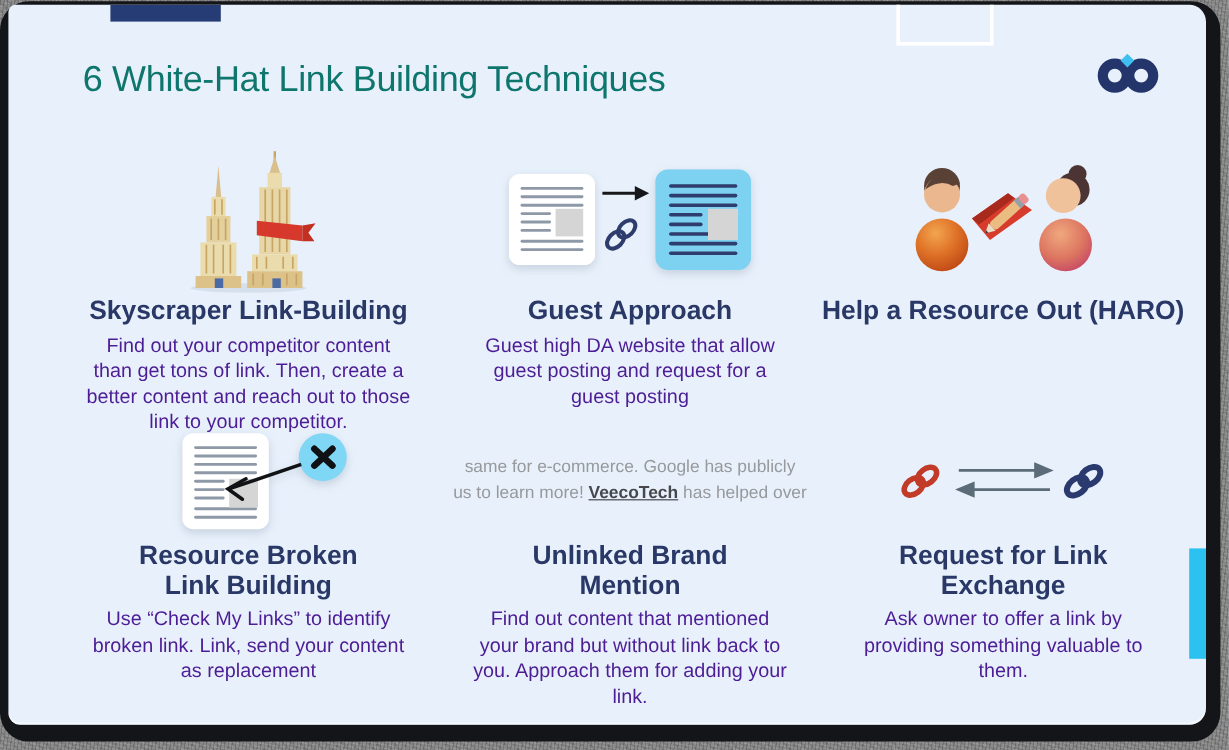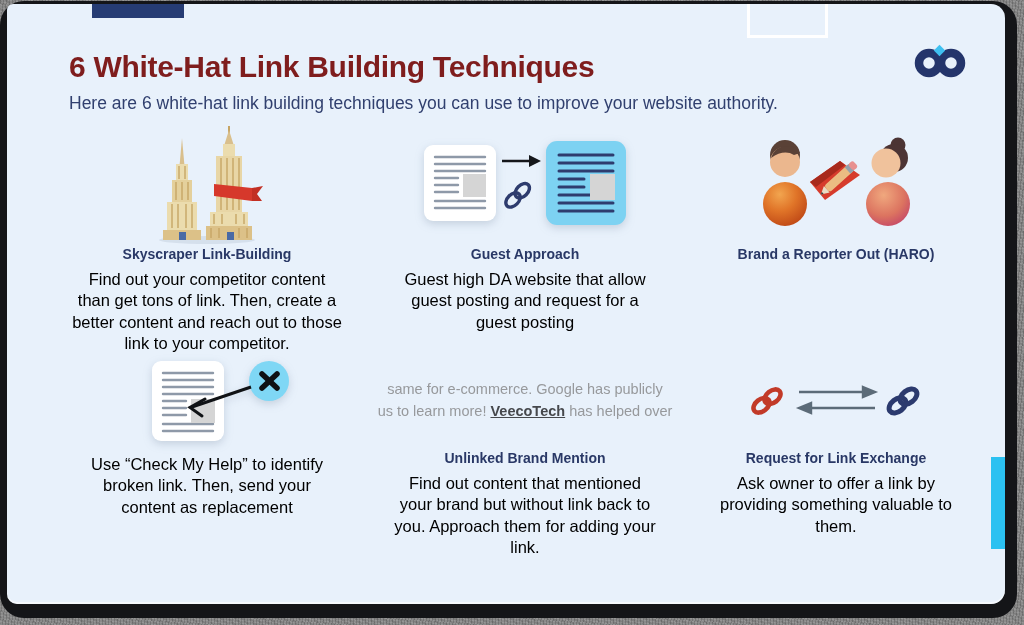--- a/index.html
+++ b/index.html
@@ -27,36 +27,36 @@
     position:absolute; left:85px; top:0; width:92px; height:14px;
     background:#263C74;
   }
   .outline-rect {
     position:absolute; left:740px; top:-6px; width:81px; height:40px;
     border:3px solid #ffffff;
   }
   .logo { position:absolute; left:905px; top:40px; }
   .page-title {
     position:absolute; left:62px; top:46px;
-    font-size:30px; font-weight:700; letter-spacing:-0.3px; color:#7f1d1d;
+    font-size:30px; font-weight:400; letter-spacing:-0.3px; color:#0f766e;
   }
   .page-subtitle {
     position:absolute; left:62px; top:89px;
     font-size:17.5px; font-weight:500; color:#31406F;
   }
   .cell { position:absolute; text-align:center; }
   .cell .icon-box { display:flex; justify-content:center; align-items:center; }
   .row1 .icon-box { height:122px; }
   .row2 .icon-box { height:94px; }
   .sec-title {
-    font-size:14px; font-weight:800; color:#293866; line-height:1.12;
+    font-size:22px; font-weight:800; color:#293866; line-height:1.12;
     margin:3px auto 0;
   }
   .sec-desc {
-    font-size:16.5px; font-weight:500; color:#000000; line-height:1.3;
+    font-size:16.5px; font-weight:500; color:#4c1d95; line-height:1.3;
     margin:6px auto 0;
     text-align:center;
   }
   .c1 { left:45px;  top:118px; width:310px; }
   .c2 { left:368px; top:118px; width:300px; }
   .c3 { left:664px; top:118px; width:330px; }
   .c4 { left:45px;  top:350px; width:310px; }
   .c5 { left:368px; top:350px; width:300px; }
   .c6 { left:664px; top:350px; width:330px; }
   .c1 .icon-box { align-items:flex-end; }
@@ -93,21 +93,20 @@
 
   <div class="logo">
     <svg width="58" height="36" viewBox="0 0 58 36">
       <circle cx="17" cy="19" r="10" fill="none" stroke="#24356B" stroke-width="8.5"></circle>
       <circle cx="39" cy="19" r="10" fill="none" stroke="#24356B" stroke-width="8.5"></circle>
       <rect x="23.5" y="2.5" width="8" height="8" transform="rotate(45 27.5 6.5)" fill="#3FC0F0"></rect>
     </svg>
   </div>
 
   <h1 class="page-title">6 White-Hat Link Building Techniques</h1>
-  <p class="page-subtitle">Here are 6 white-hat link building techniques you can use to improve your website authority.</p>
 
   <div class="cell c1 row1">
     <div class="icon-box">
       <svg width="128" height="120" viewBox="0 0 128 120">
         <ellipse cx="64" cy="116" rx="48" ry="4" fill="rgba(110,125,155,.15)"></ellipse>
 
         <polygon points="39,14 36.5,42 41.5,42" fill="#D9BF8C"></polygon>
         <rect x="33" y="40" width="12" height="16" fill="#EBDCAE"></rect>
         <rect x="29" y="56" width="20" height="22" fill="#E4D09C"></rect>
         <rect x="24" y="78" width="30" height="28" fill="#EBDCAE"></rect>
@@ -213,21 +212,21 @@
         </g>
 
         <g transform="translate(104,2)">
           <circle cx="38" cy="11" r="7.5" fill="#4C3434"></circle>
           <circle cx="34" cy="24" r="14" fill="#4C3434"></circle>
           <circle cx="26" cy="29" r="14.5" fill="#F0C29C"></circle>
           <circle cx="28" cy="70" r="22" fill="url(#gWoman)"></circle>
         </g>
       </svg>
     </div>
-    <div class="sec-title">Brand a Reporter Out (HARO)</div>
+    <div class="sec-title">Help a Resource Out (HARO)</div>
   </div>
 
   <div class="cell c4 row2">
     <div class="icon-box">
       <svg class="doc-shadow" width="190" height="92" viewBox="0 0 190 92">
         <g transform="translate(40,6)">
           <rect x="0" y="0" width="72" height="80" rx="9" fill="#ffffff"></rect>
           <g stroke="#8E99A8" stroke-width="2.4" stroke-linecap="round">
             <line x1="11" y1="12" x2="61" y2="12"></line>
             <line x1="11" y1="19" x2="61" y2="19"></line>
@@ -243,21 +242,22 @@
         </g>
         <circle cx="157" cy="26" r="20" fill="#7FD7F5"></circle>
         <g stroke="#0F1114" stroke-width="5.5" stroke-linecap="round">
           <line x1="150" y1="19" x2="165" y2="33"></line>
           <line x1="165" y1="19" x2="150" y2="33"></line>
         </g>
         <line x1="139" y1="32" x2="80" y2="52" stroke="#101215" stroke-width="3"></line>
         <path d="M93,44 L78,52.5 L90,61" fill="none" stroke="#101215" stroke-width="3" stroke-linecap="round"></path>
       </svg>
     </div>
-    <div class="sec-desc d4">Use “Check My Help” to identify broken link. Then, send your content as replacement</div>
+    <div class="sec-title t4">Resource Broken Link Building</div>
+    <div class="sec-desc d4">Use “Check My Links” to identify broken link. Link, send your content as replacement</div>
   </div>
 
   <div class="cell c5 row2">
     <div class="icon-box">
       <div class="snippet">
         <span>same for e-commerce. Google has publicly</span><br>
         <span>us to learn more! </span><span class="brand">VeecoTech</span><span> has helped over</span>
       </div>
     </div>
     <div class="sec-title t5">Unlinked Brand Mention</div>

